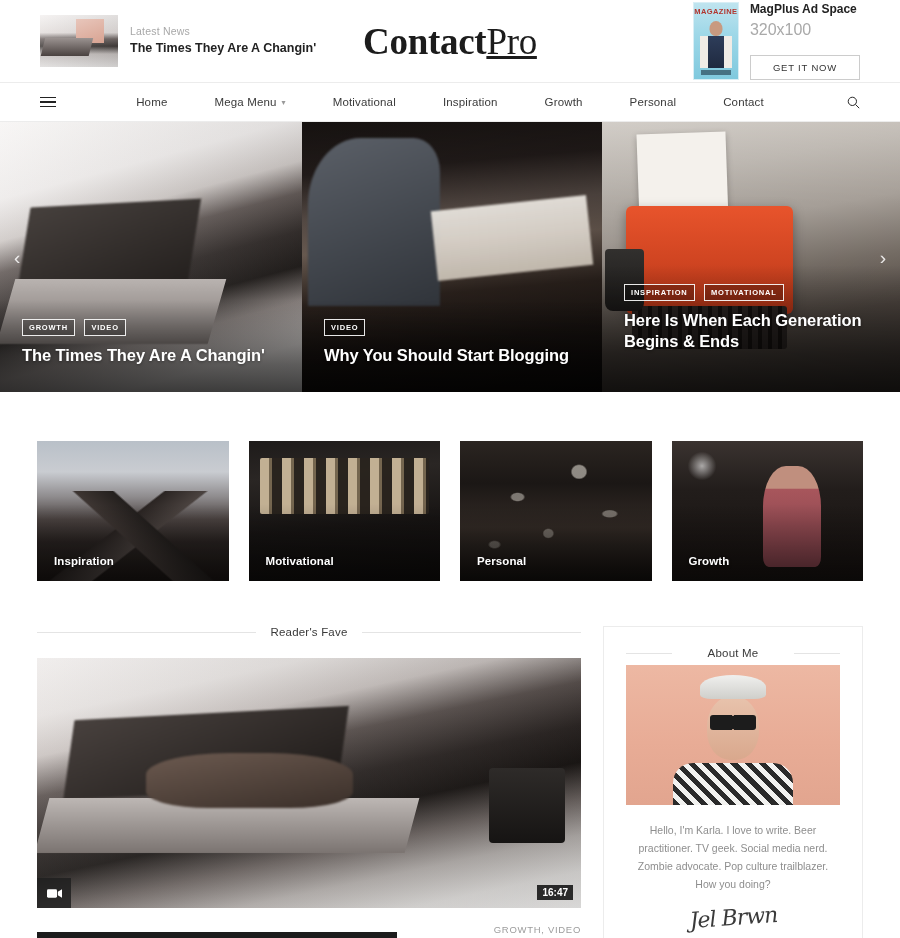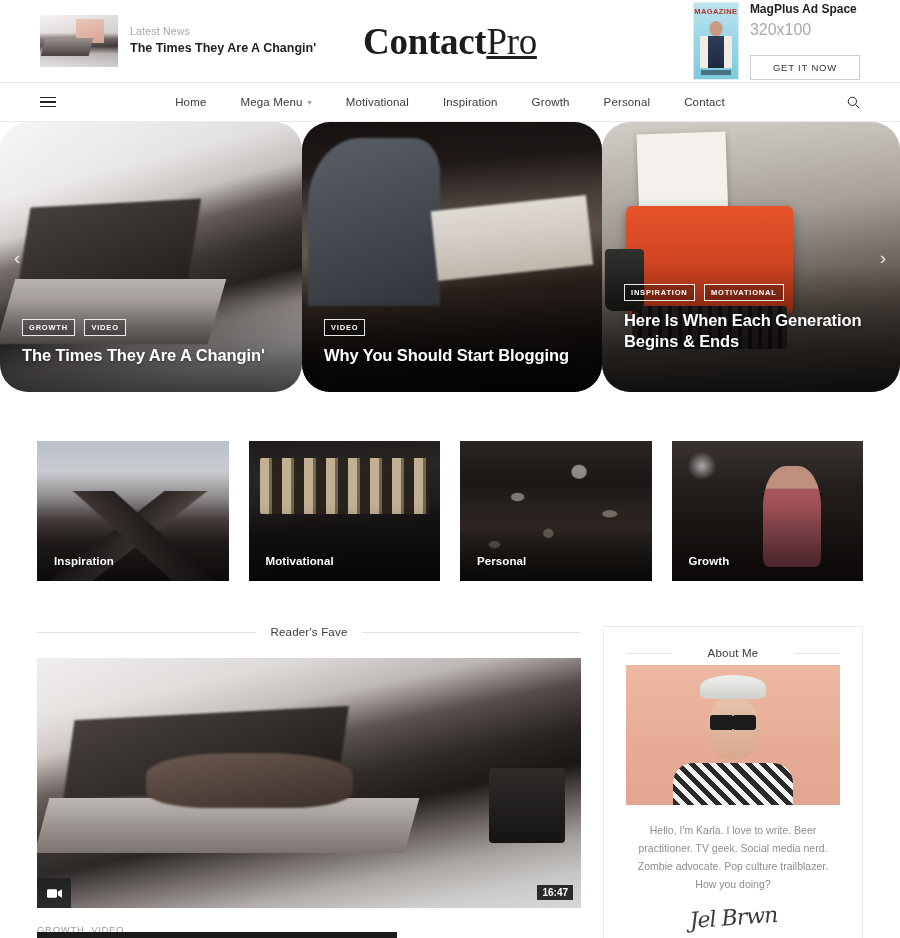--- a/index.html
+++ b/index.html
@@ -103,34 +103,34 @@
     display: flex; align-items: center;
     border-bottom: 1px solid #ececec;
     padding: 0 40px;
     background: #fff;
     position: relative;
   }
   .hamburger { width: 16px; cursor: pointer; }
   .hamburger i { display: block; height: 1.6px; background: #222; margin: 3px 0; }
   .nav-menu {
     position: absolute; left: 0; right: 0;
-    display: flex; justify-content: center; align-items: center; gap: 0;
+    display: flex; justify-content: center; align-items: center; gap: 13px;
   }
   .nav-menu a {
     font-size: 11.5px; color: #3a3a3a; text-decoration: none;
     padding: 0 17px; display: inline-flex; align-items: center; gap: 5px;
     letter-spacing: .15px;
   }
   .chev { font-size: 8px; color: #999; }
   .search-icon { margin-left: auto; cursor: pointer; position: relative; z-index: 2; }
   .search-icon svg { display: block; }
 
   
   .hero { height: 270px; display: flex; position: relative; overflow: hidden; }
-  .slide { position: relative; overflow: hidden; border-radius: 28px; }
+  .slide { position: relative; overflow: hidden; }
   .slide-1 { width: 302px; }
   .slide-2 { width: 300px; }
   .slide-3 { flex: 1; }
 
   .img-laptop-big {
     position: absolute; inset: 0;
     background:
       linear-gradient(120deg, rgba(255,255,255,.18), rgba(0,0,0,.1)),
       linear-gradient(165deg,
         #f6f4f3 0%, #efeceb 22%, #cfc9c6 34%,
@@ -296,21 +296,21 @@
     content: ""; position: absolute; left: 8%; top: 8%; width: 16%; height: 20%;
     background: radial-gradient(circle, rgba(255,255,255,.6), transparent 70%);
   }
 
   
   .content {
     display: flex; gap: 22px;
     padding: 45px 37px 0;
     align-items: flex-start;
   }
-  .main-col { flex: 1; min-width: 0; }
+  .main-col { flex: 1; min-width: 0; text-align: right; }
 
   .sec-head {
     display: flex; align-items: center; gap: 14px;
     margin-bottom: 20px;
   }
   .sec-head .line { flex: 1; height: 1px; background: #e4e4e4; }
   .sec-head .txt { font-size: 11.5px; color: #3a3a3a; letter-spacing: .2px; }
 
   .fave-card { position: relative; }
   .fave-img {

